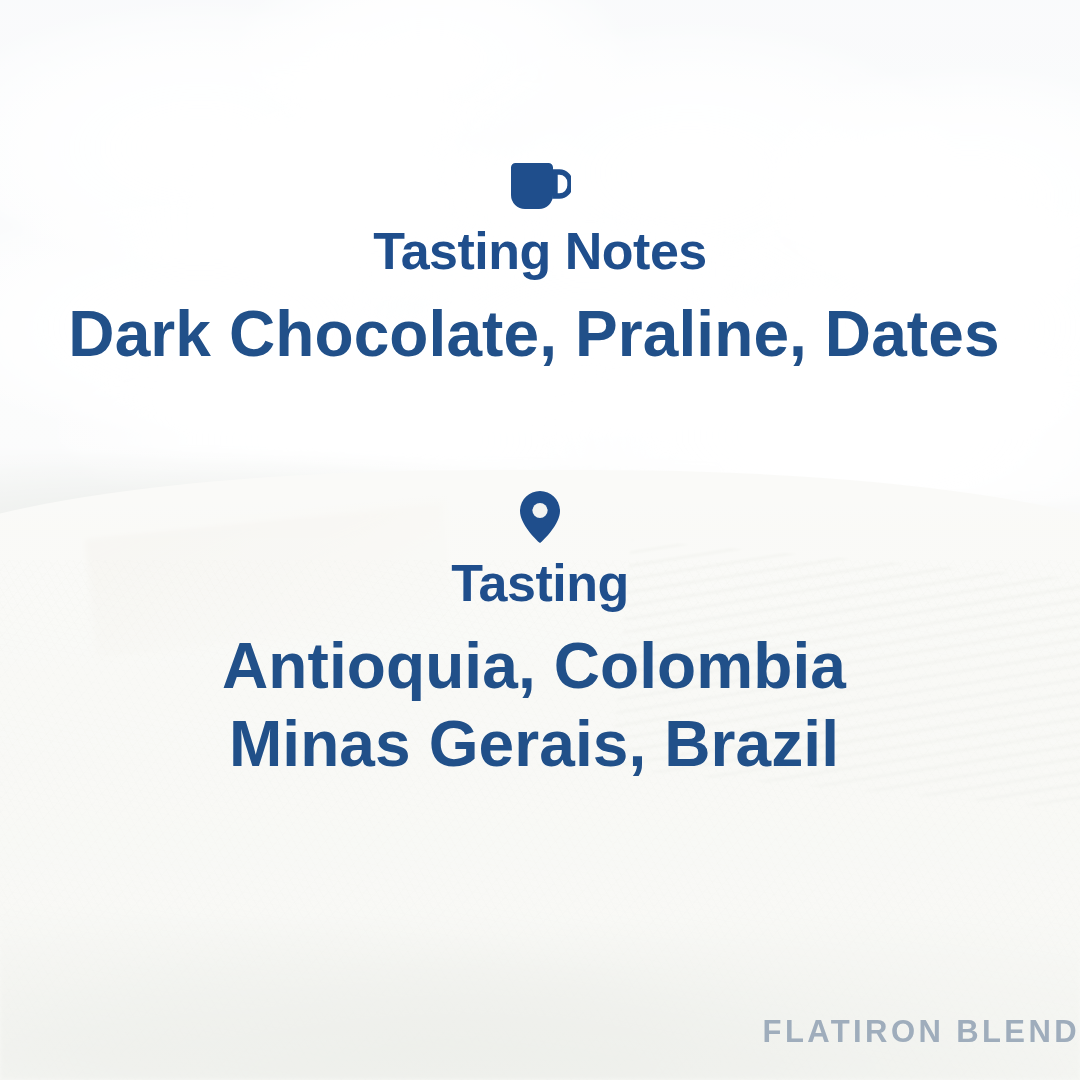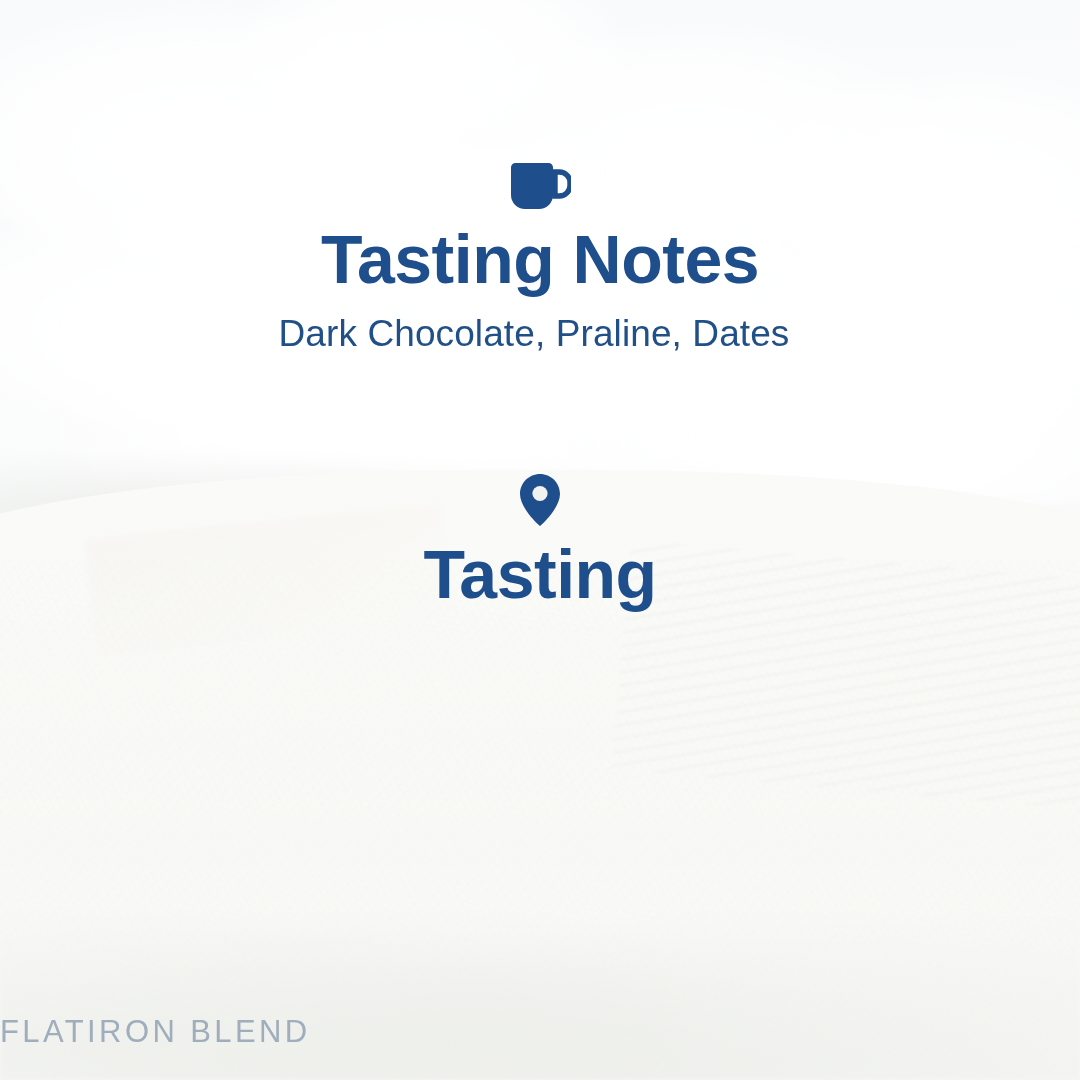--- a/index.html
+++ b/index.html
@@ -195,43 +195,43 @@
 
   .icon-wrap {
     display: flex;
     justify-content: center;
     align-items: flex-end;
   }
   .icon-mug   { height: 48px; }
   .icon-pin   { height: 52px; }
 
   .heading {
-    font-size: 68px;
+    font-size: 52px;
     font-weight: 700;
     line-height: 1.0;
     letter-spacing: -0.5px;
     margin: 14px 0 0 0;
   }
   .subhead {
-    font-size: 37px;
-    font-weight: 400;
+    font-size: 64px;
+    font-weight: 700;
     line-height: 1.22;
     letter-spacing: 0.1px;
     margin: 18px 12px 0 0;
   }
   .subhead .line { display: block; }
 
   .footer {
     position: absolute;
     left: 0;
     right: 0;
     bottom: 30px;
-    text-align: left;
+    text-align: right;
     font-size: 31px;
-    font-weight: 400;
+    font-weight: 700;
     letter-spacing: 3.4px;
   }
 </style>
 </head>
 <body>
 
 <div class="card">
 
   <div class="bg">
     <div class="bg-sky"></div>
@@ -275,19 +275,23 @@
 
     <div class="block-regions">
       <div class="icon-wrap">
         <svg class="icon-pin" viewBox="0 0 40 52" width="40" height="52" aria-hidden="true">
           <path d="M20 0 C8.95 0 0 8.95 0 20 C0 33.2 16 48.5 19 51.3
                    a1.4 1.4 0 0 0 2 0 C24 48.5 40 33.2 40 20 C40 8.95 31.05 0 20 0 Z" fill="#1F4E8C"></path>
           <circle cx="20" cy="19.5" r="7.6" fill="#F2F3F1"></circle>
         </svg>
       </div>
       <h1 class="heading" style="color:#1F4E8C">Tasting</h1>
+      <p class="subhead" style="color:#215089">
+        <span class="line">Antioquia, Colombia</span>
+        <span class="line">Minas Gerais, Brazil</span>
+      </p>
     </div>
 
   </div>
 
   <div class="footer" style="color:#9FADBC">FLATIRON BLEND</div>
 
 </div>
 
 </body></html>

